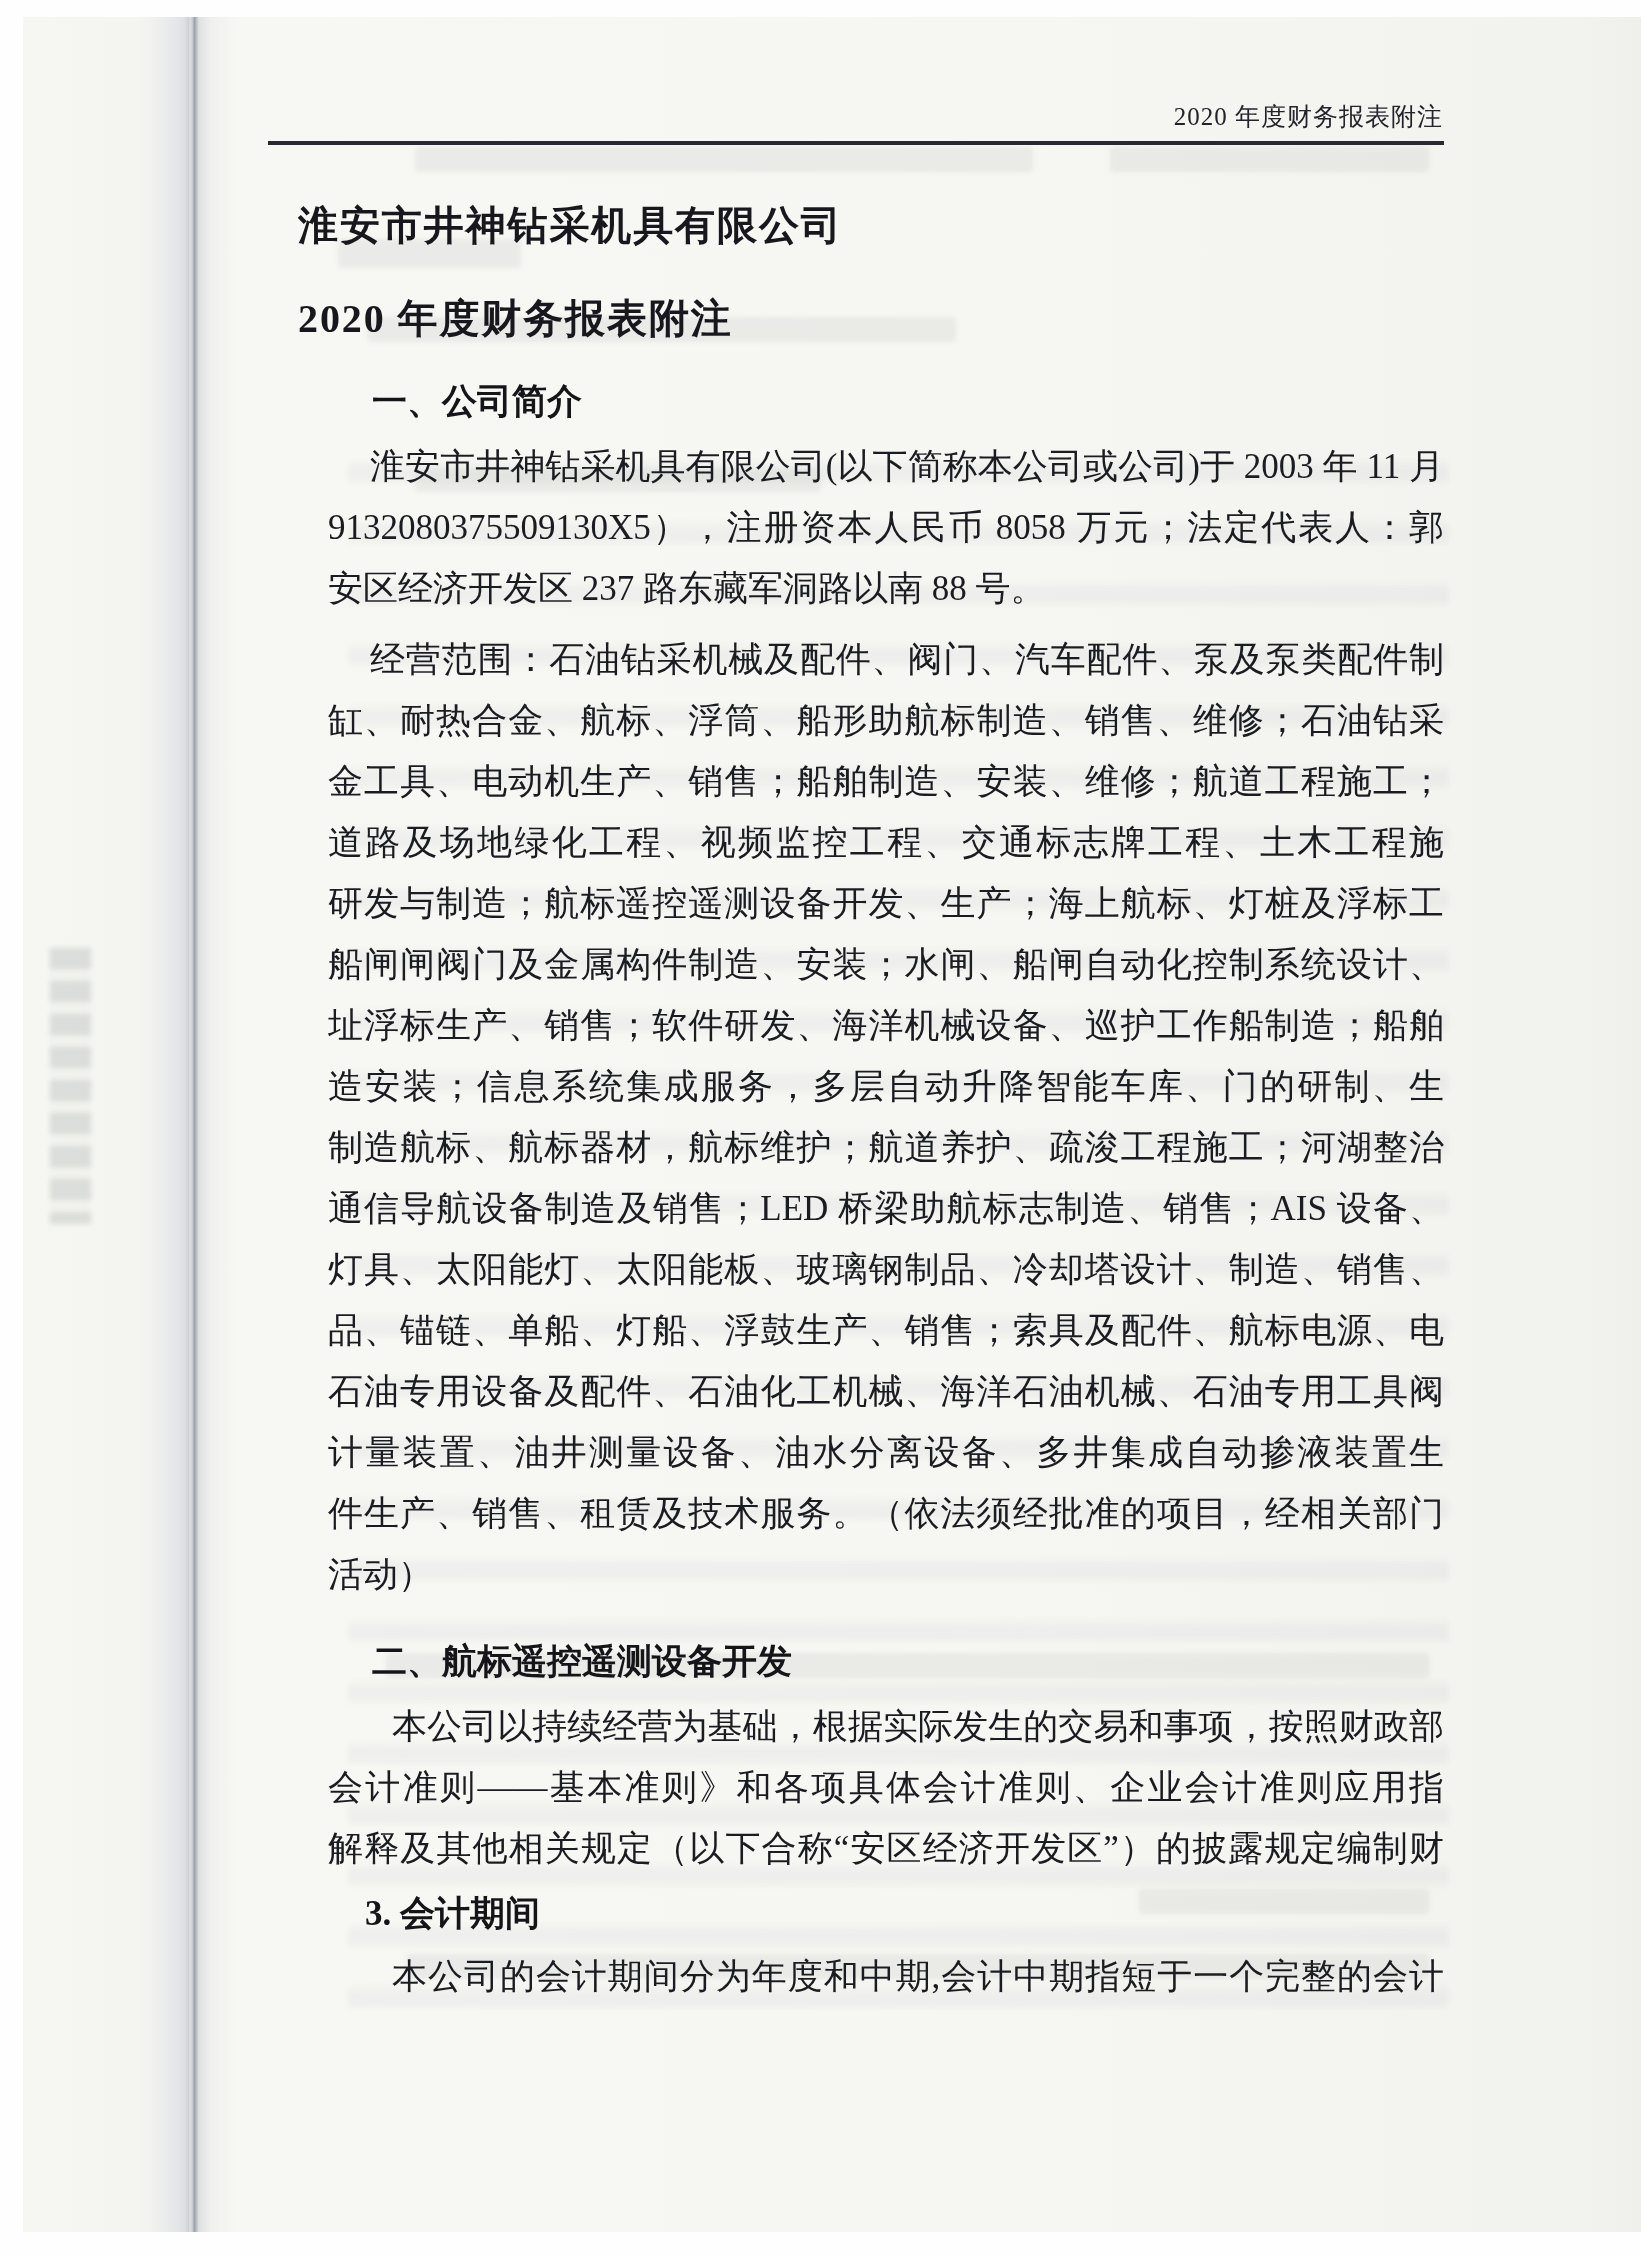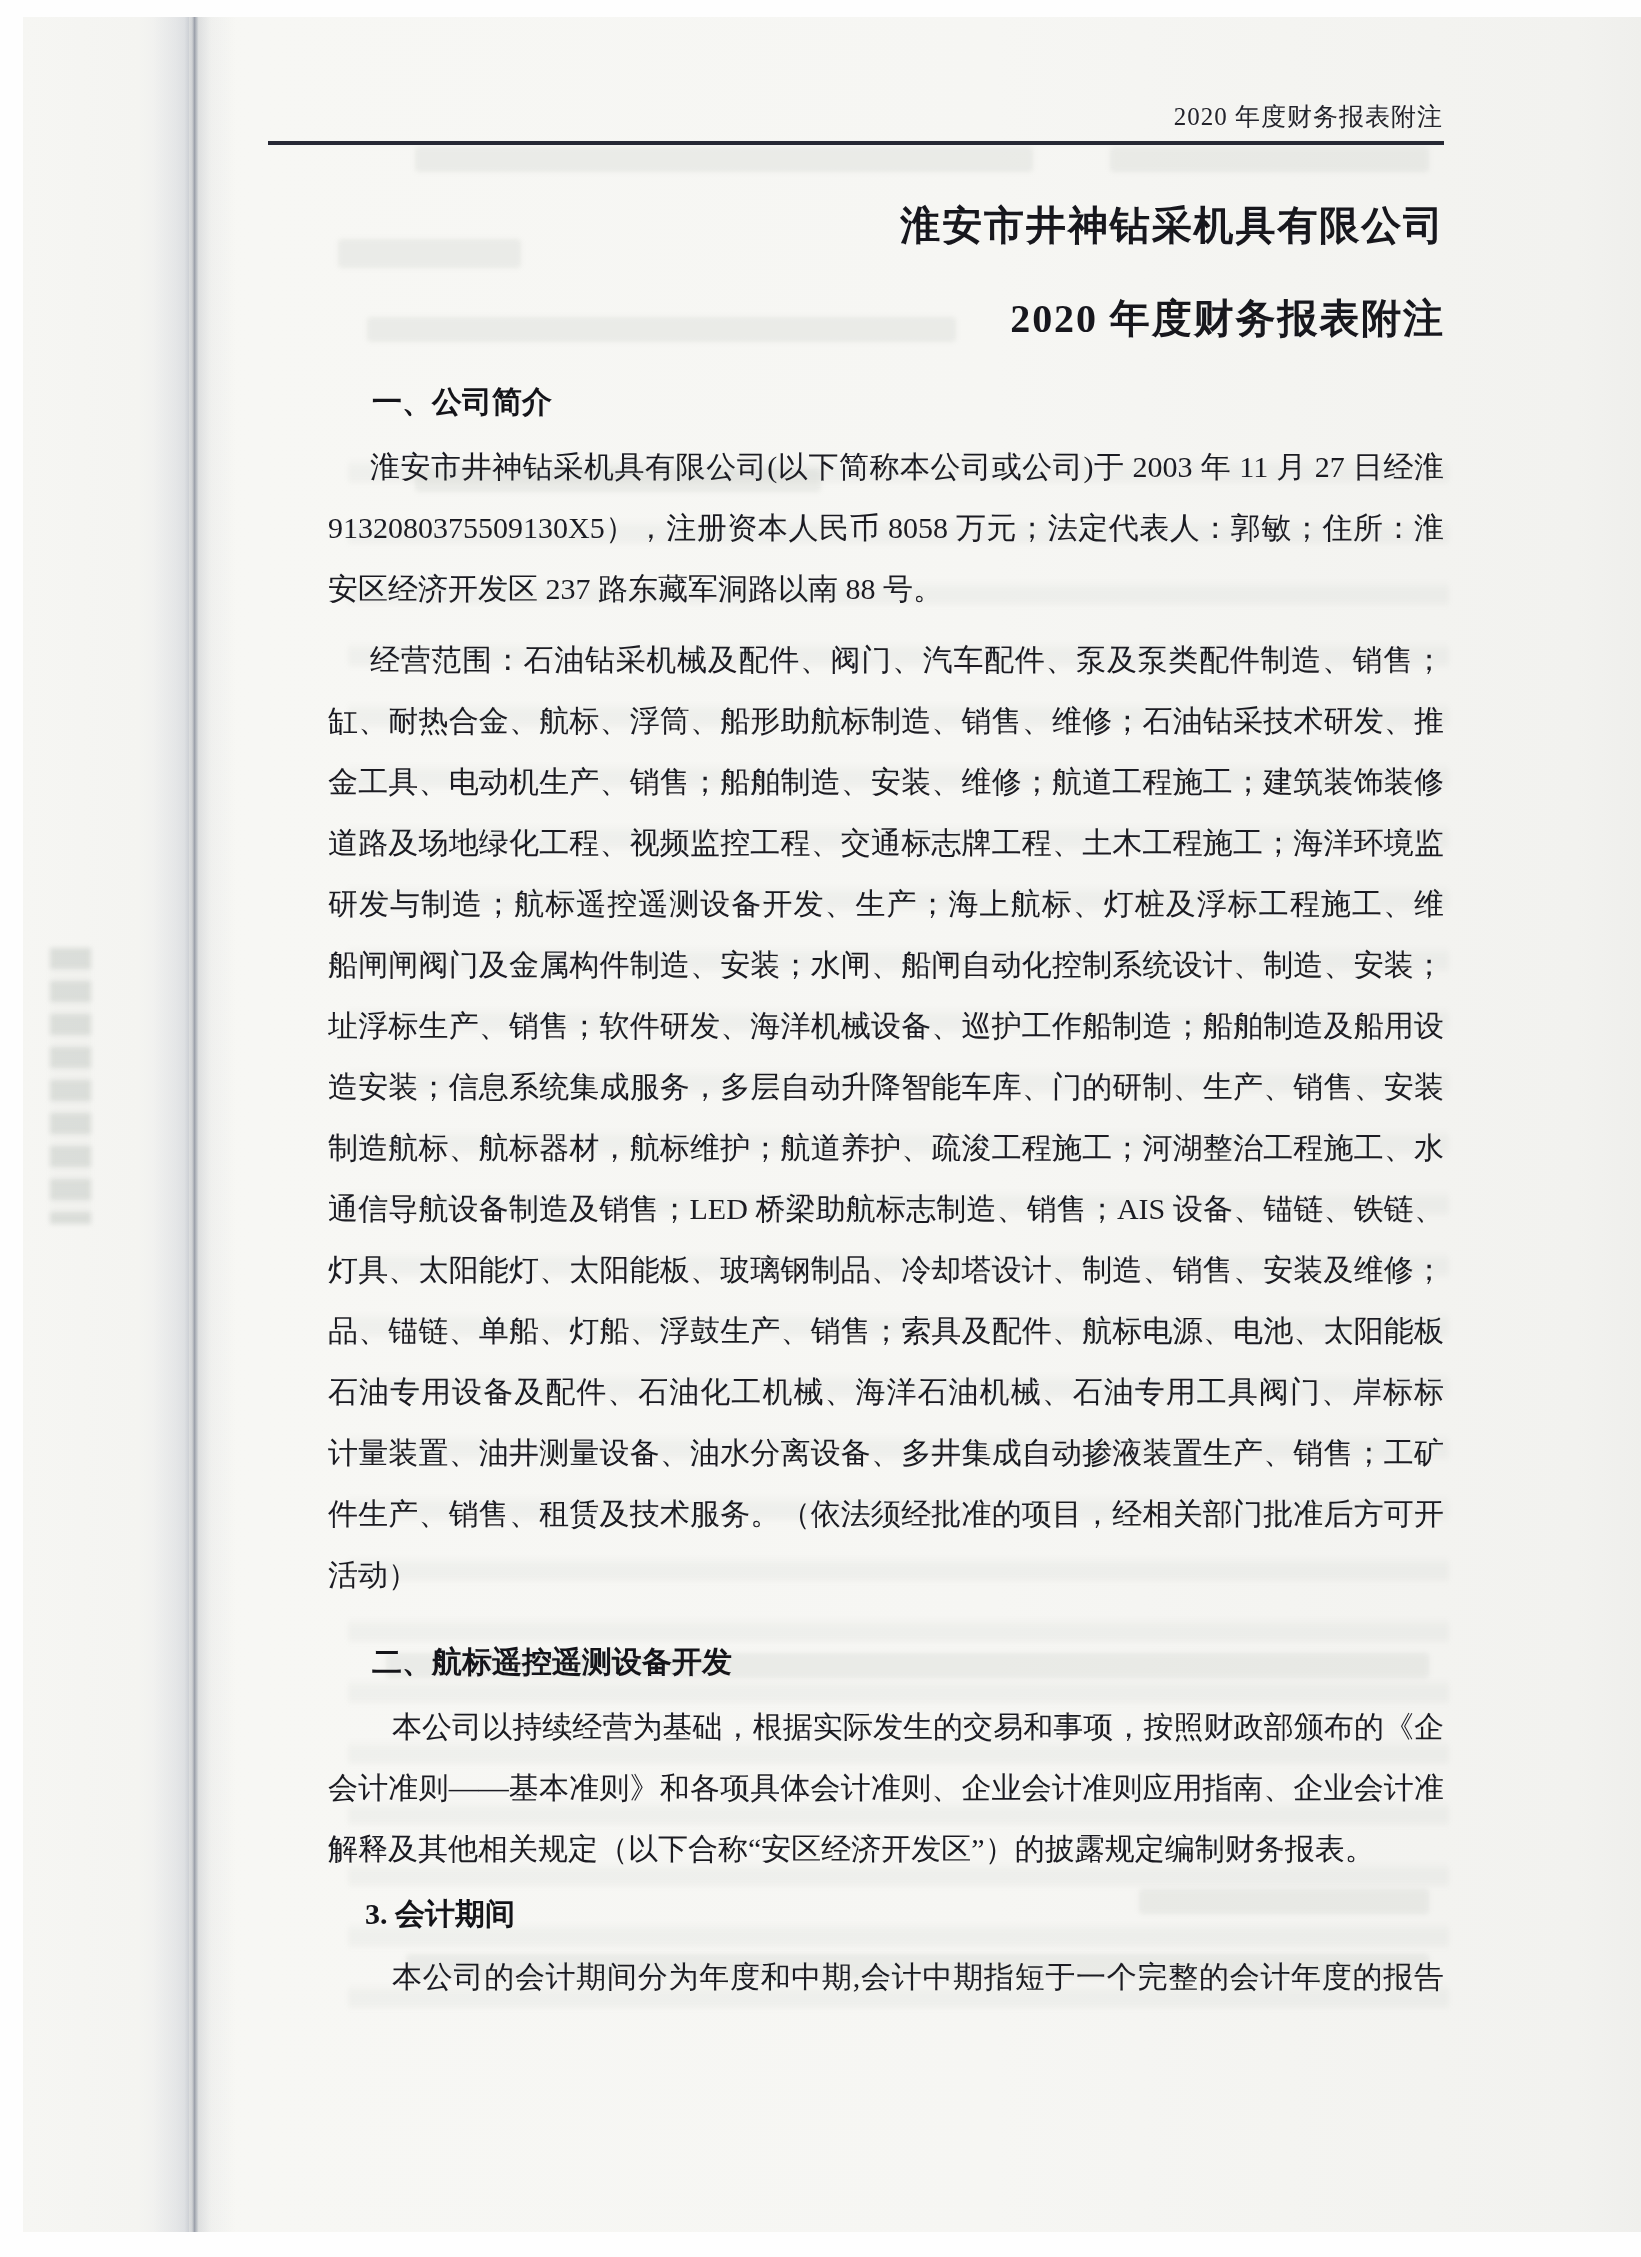--- a/index.html
+++ b/index.html
@@ -32,30 +32,30 @@
   }
   .header-text{
     position:absolute;top:100px;left:1062px;width:381px;
     text-align:right;font-size:25px;color:#23232b;letter-spacing:1px;
   }
   .header-rule{
     position:absolute;left:268px;top:141px;width:1176px;height:3.9px;
     background:#272935;
   }
   .doc-title{
-    position:absolute;left:290px;width:1155px;text-align:right;
+    position:absolute;left:298px;width:1155px;text-align:left;
     font-size:40px;font-weight:700;color:#17171d;letter-spacing:1.9px;
   }
   .doc-title.t1{top:198px;}
   .doc-title.t2{top:291px;}
   .doc-body{
     position:absolute;left:328px;top:371px;width:1116px;color:#1b1b22;
   }
   .line{
-    font-size:30px;line-height:61px;height:61px;
+    font-size:35px;line-height:61px;height:61px;
     text-align:justify;text-align-last:justify;
     white-space:normal;overflow:hidden;
   }
   .line.nofill{text-align-last:left;}
   .line.heading{font-weight:700;color:#141419;}
   
   .ghost{
     position:absolute;filter:blur(2.9px);pointer-events:none;
     background:rgba(128,140,132,0.10);border-radius:3.9px;
   }

